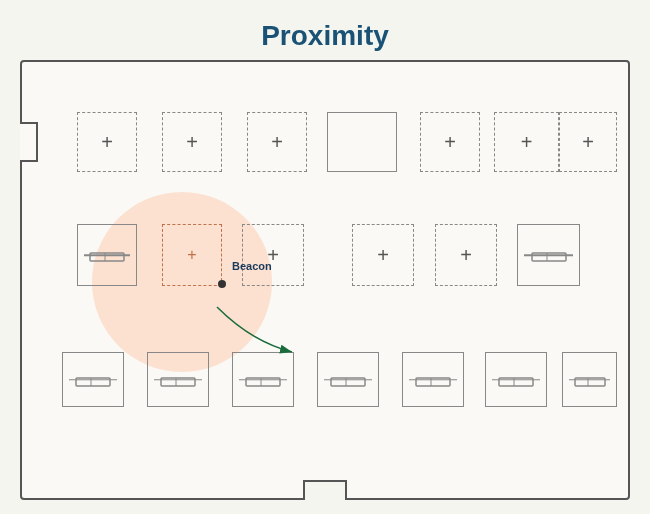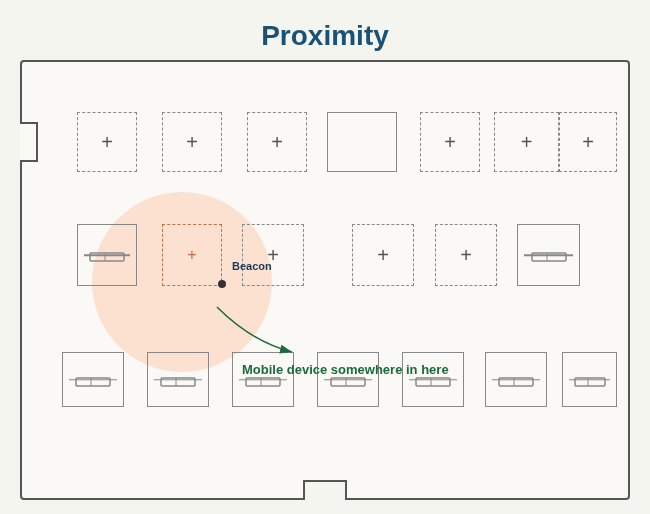--- a/index.html
+++ b/index.html
@@ -243,15 +243,14 @@
 
   <svg style="position:absolute;top:220px;left:160px;width:200px;height:100px;overflow:visible;">
     <defs>
       <marker id="arrowhead" markerWidth="8" markerHeight="6" refX="8" refY="3" orient="auto">
         <polygon points="0 0, 8 3, 0 6" fill="#1a6b3c"></polygon>
       </marker>
     </defs>
     <path d="M 35 25 Q 70 60 110 70" stroke="#1a6b3c" stroke-width="1.5" fill="none" marker-end="url(#arrowhead)"></path>
   </svg>
 
-  <div class="mobile-label">Mobile device somewhere in here</div>
 
 </div>
 
 </body></html>

